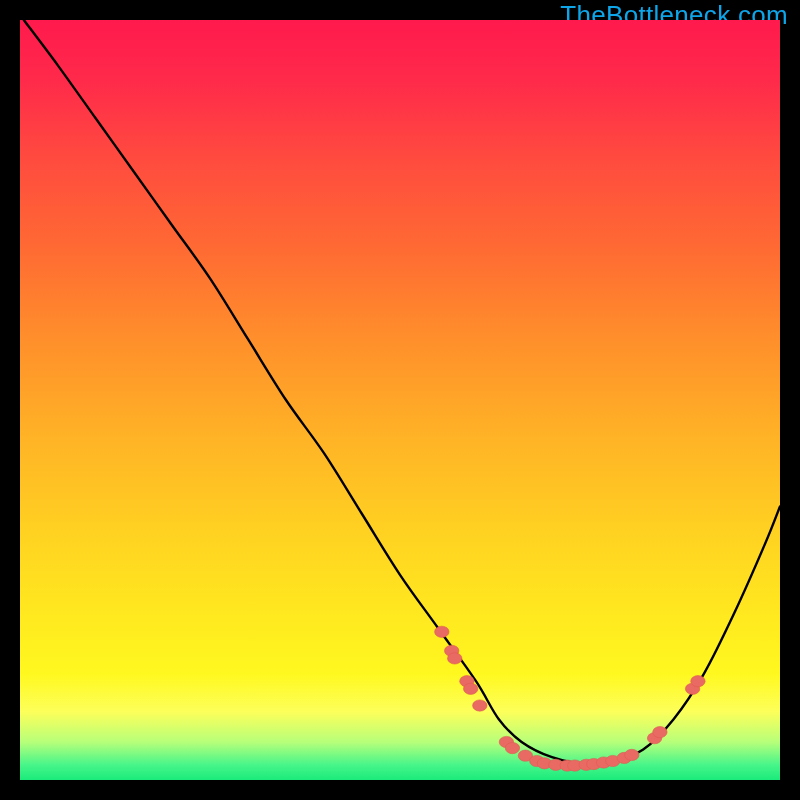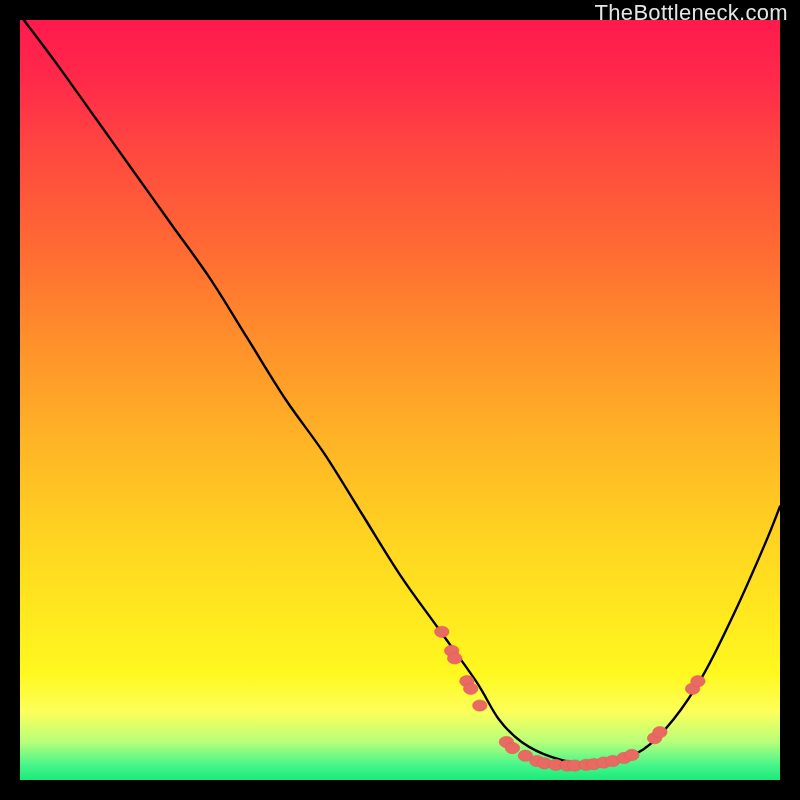--- a/index.html
+++ b/index.html
@@ -30,22 +30,22 @@
       #fdff5a 91%,
       #b7ff7a 95%,
       #48f58a 98%,
       #1aeb7a 100%
     );
   }
   .watermark {
     position: absolute;
     top: 0px;
     right: 12px;
-    color: #e5e5e5;
-    font-size: 22px;
+    color: #0ea5e9;
+    font-size: 26px;
     font-weight: 500;
     letter-spacing: 0.3px;
     font-family: Arial, Helvetica, sans-serif;
   }
   svg.plot {
     position: absolute;
     left: 0;
     top: 0;
     width: 760px;
     height: 760px;

